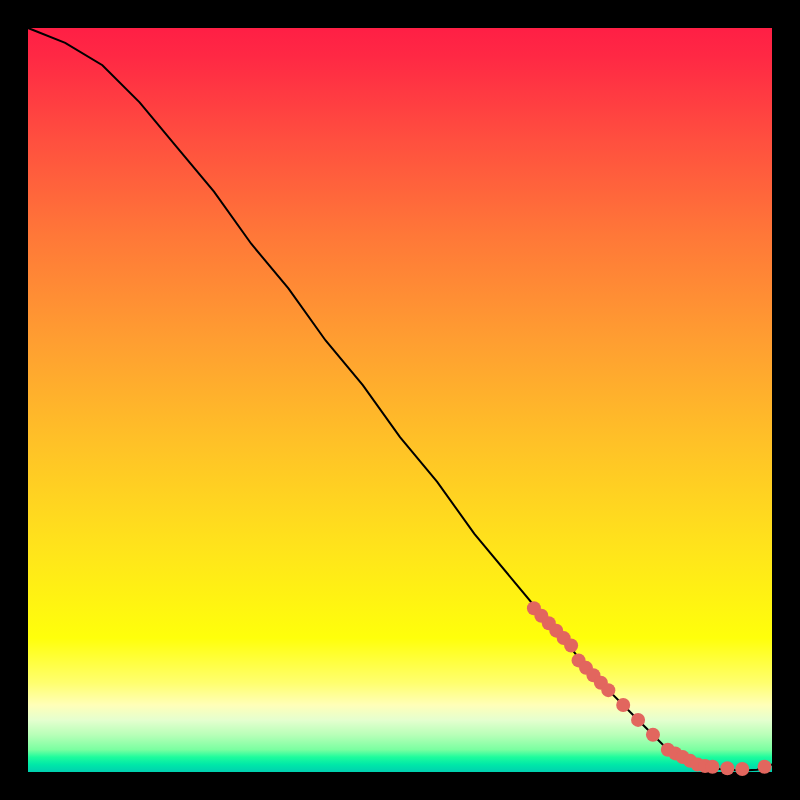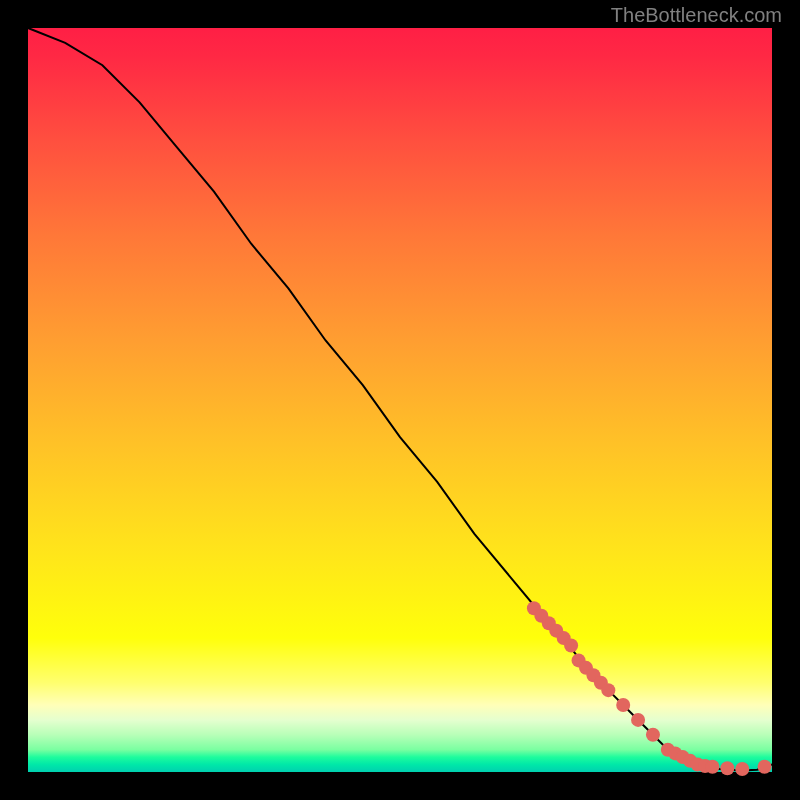--- a/index.html
+++ b/index.html
@@ -57,21 +57,20 @@
     top: 0;
     width: 744px;
     height: 744px;
     overflow: visible;
   }
 </style>
 </head>
 <body>
 
 <div class="container">
-  <div class="watermark">TheBottleneck.com</div>
   <div class="plot-area">
     <svg class="curve" viewBox="0 0 744 744">
       <g id="svg-content">
           <path d="M0.00 0.00 L37.20 14.88 L74.40 37.20 L111.60 74.40 L148.80 119.04 L186.00 163.68 L223.20 215.76 L260.40 260.40 L297.60 312.48 L334.80 357.12 L372.00 409.20 L409.20 453.84 L446.40 505.92 L483.60 550.56 L520.80 595.20 L535.68 610.08 L558.00 639.84 L580.32 662.16 L595.20 677.04 L610.08 691.92 L624.96 706.80 L639.84 721.68 L654.72 729.12 L669.60 736.56 L684.48 740.28 L699.36 741.77 L714.24 742.51 L729.12 741.77 L744.00 736.56 " stroke="#000000" stroke-width="2" fill="none"></path>
           <circle cx="505.92" cy="580.32" r="7" fill="#e2665e"></circle>
           <circle cx="513.36" cy="587.76" r="7" fill="#e2665e"></circle>
           <circle cx="520.80" cy="595.20" r="7" fill="#e2665e"></circle>
           <circle cx="528.24" cy="602.64" r="7" fill="#e2665e"></circle>
           <circle cx="535.68" cy="610.08" r="7" fill="#e2665e"></circle>
           <circle cx="543.12" cy="617.52" r="7" fill="#e2665e"></circle>

